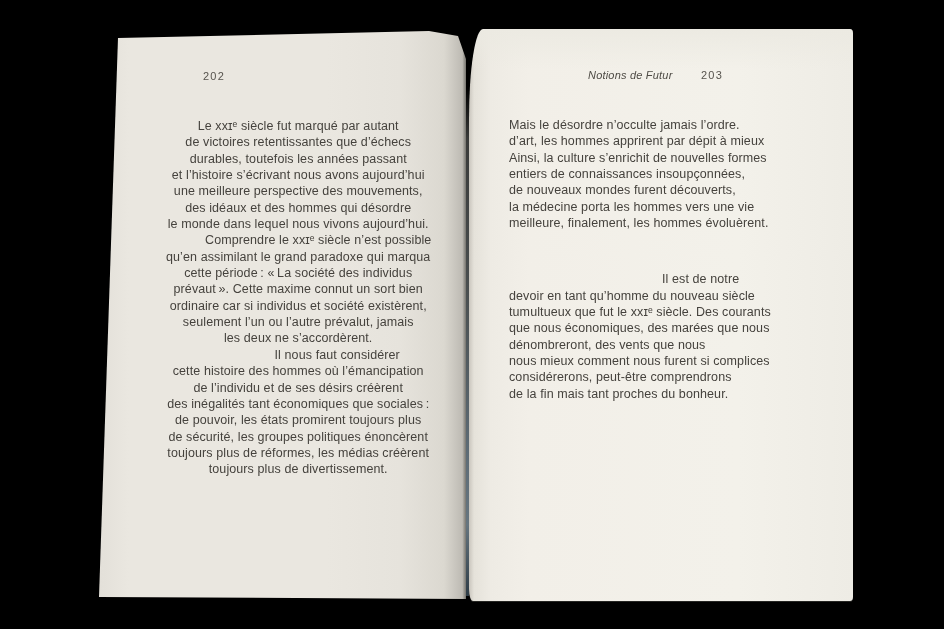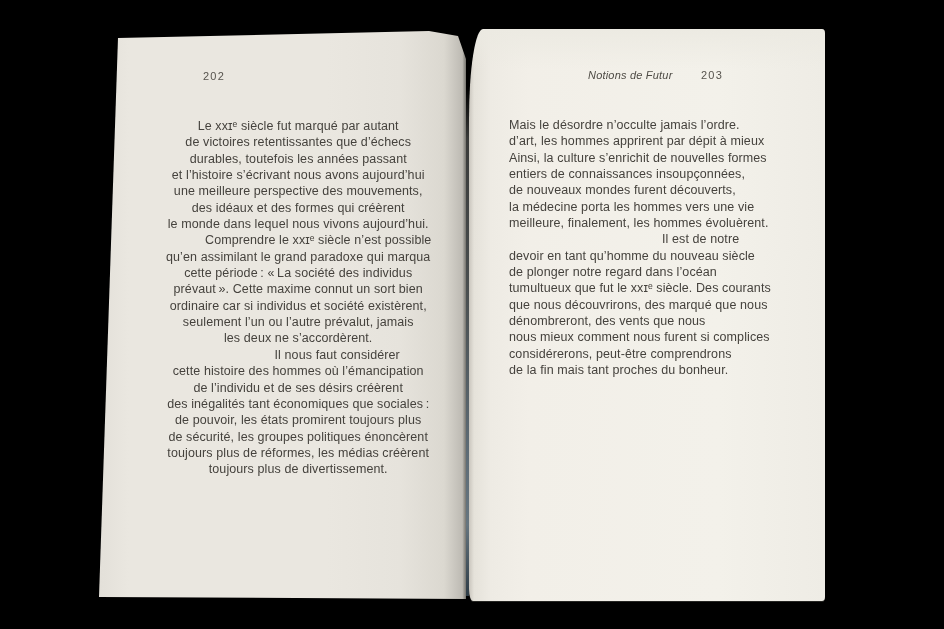--- a/index.html
+++ b/index.html
@@ -33,21 +33,21 @@
         #e6e3dc 82%,
         #dbd8d0 94%,
         #bdbab3 99%,
         #75736d 100%);
     clip-path: polygon(19px 7px, 330px 0px, 359px 5px, 367px 28px, 367px 568px, 0px 566px);
   }
   
   .page-right {
     left: 469px;
     top: 29px;
-    width: 356px;
+    width: 384px;
     height: 572px;
     background:
       linear-gradient(to bottom, #eceae2 0px, rgba(0,0,0,0) 40px),
       linear-gradient(to right,
         #c9c5bd 0px,
         #e5e2da 5px,
         #eeebe4 22px,
         var(--right-page-bg, #f2efe8) 60px,
         #f3f1ea 70%,
         #eeece5 100%);
@@ -106,21 +106,21 @@
   <div class="spine-edge"></div>
 
   <section class="page page-left">
     <span class="folio">202</span>
     <div class="body-text">
         <div class="line">Le xxɪᵉ siècle fut marqué par autant</div>
         <div class="line">de victoires retentissantes que d’échecs</div>
         <div class="line">durables, toutefois les années passant</div>
         <div class="line">et l’histoire s’écrivant nous avons aujourd’hui</div>
         <div class="line">une meilleure perspective des mouvements,</div>
-        <div class="line">des idéaux et des formes qui créèrent</div>
+        <div class="line">des idéaux et des hommes qui désordre</div>
         <div class="line">le monde dans lequel nous vivons aujourd’hui.</div>
         <div class="line" style="padding-left: 40px;">Comprendre le xxɪᵉ siècle n’est possible</div>
         <div class="line">qu’en assimilant le grand paradoxe qui marqua</div>
         <div class="line">cette période : « La société des individus</div>
         <div class="line">prévaut ». Cette maxime connut un sort bien</div>
         <div class="line">ordinaire car si individus et société existèrent,</div>
         <div class="line">seulement l’un ou l’autre prévalut, jamais</div>
         <div class="line">les deux ne s’accordèrent.</div>
         <div class="line" style="padding-left: 78px;">Il nous faut considérer</div>
         <div class="line">cette histoire des hommes où l’émancipation</div>
@@ -137,25 +137,24 @@
     <span class="running-title">Notions de Futur</span>
     <span class="folio">203</span>
     <div class="body-text">
         <div class="line">Mais le désordre n’occulte jamais l’ordre.</div>
         <div class="line">d’art, les hommes apprirent par dépit à mieux</div>
         <div class="line">Ainsi, la culture s’enrichit de nouvelles formes</div>
         <div class="line">entiers de connaissances insoupçonnées,</div>
         <div class="line">de nouveaux mondes furent découverts,</div>
         <div class="line">la médecine porta les hommes vers une vie</div>
         <div class="line">meilleure, finalement, les hommes évoluèrent.</div>
-        <div class="line" style="padding-left: 153px;">Il est de notre</div>
+        <div class="line" style="padding-left: 153px; margin-top: 40px;">Il est de notre</div>
         <div class="line">devoir en tant qu’homme du nouveau siècle</div>
-        <div class="line">de plonger notre regard dans l’océan</div>
         <div class="line">tumultueux que fut le xxɪᵉ siècle. Des courants</div>
-        <div class="line">que nous découvrirons, des marqué que nous</div>
+        <div class="line">que nous économiques, des marées que nous</div>
         <div class="line">dénombreront, des vents que nous</div>
         <div class="line">nous mieux comment nous furent si complices</div>
         <div class="line">considérerons, peut-être comprendrons</div>
         <div class="line">de la fin mais tant proches du bonheur.</div>
       </div>
   </section>
 
 </div>
 
 </body></html>

